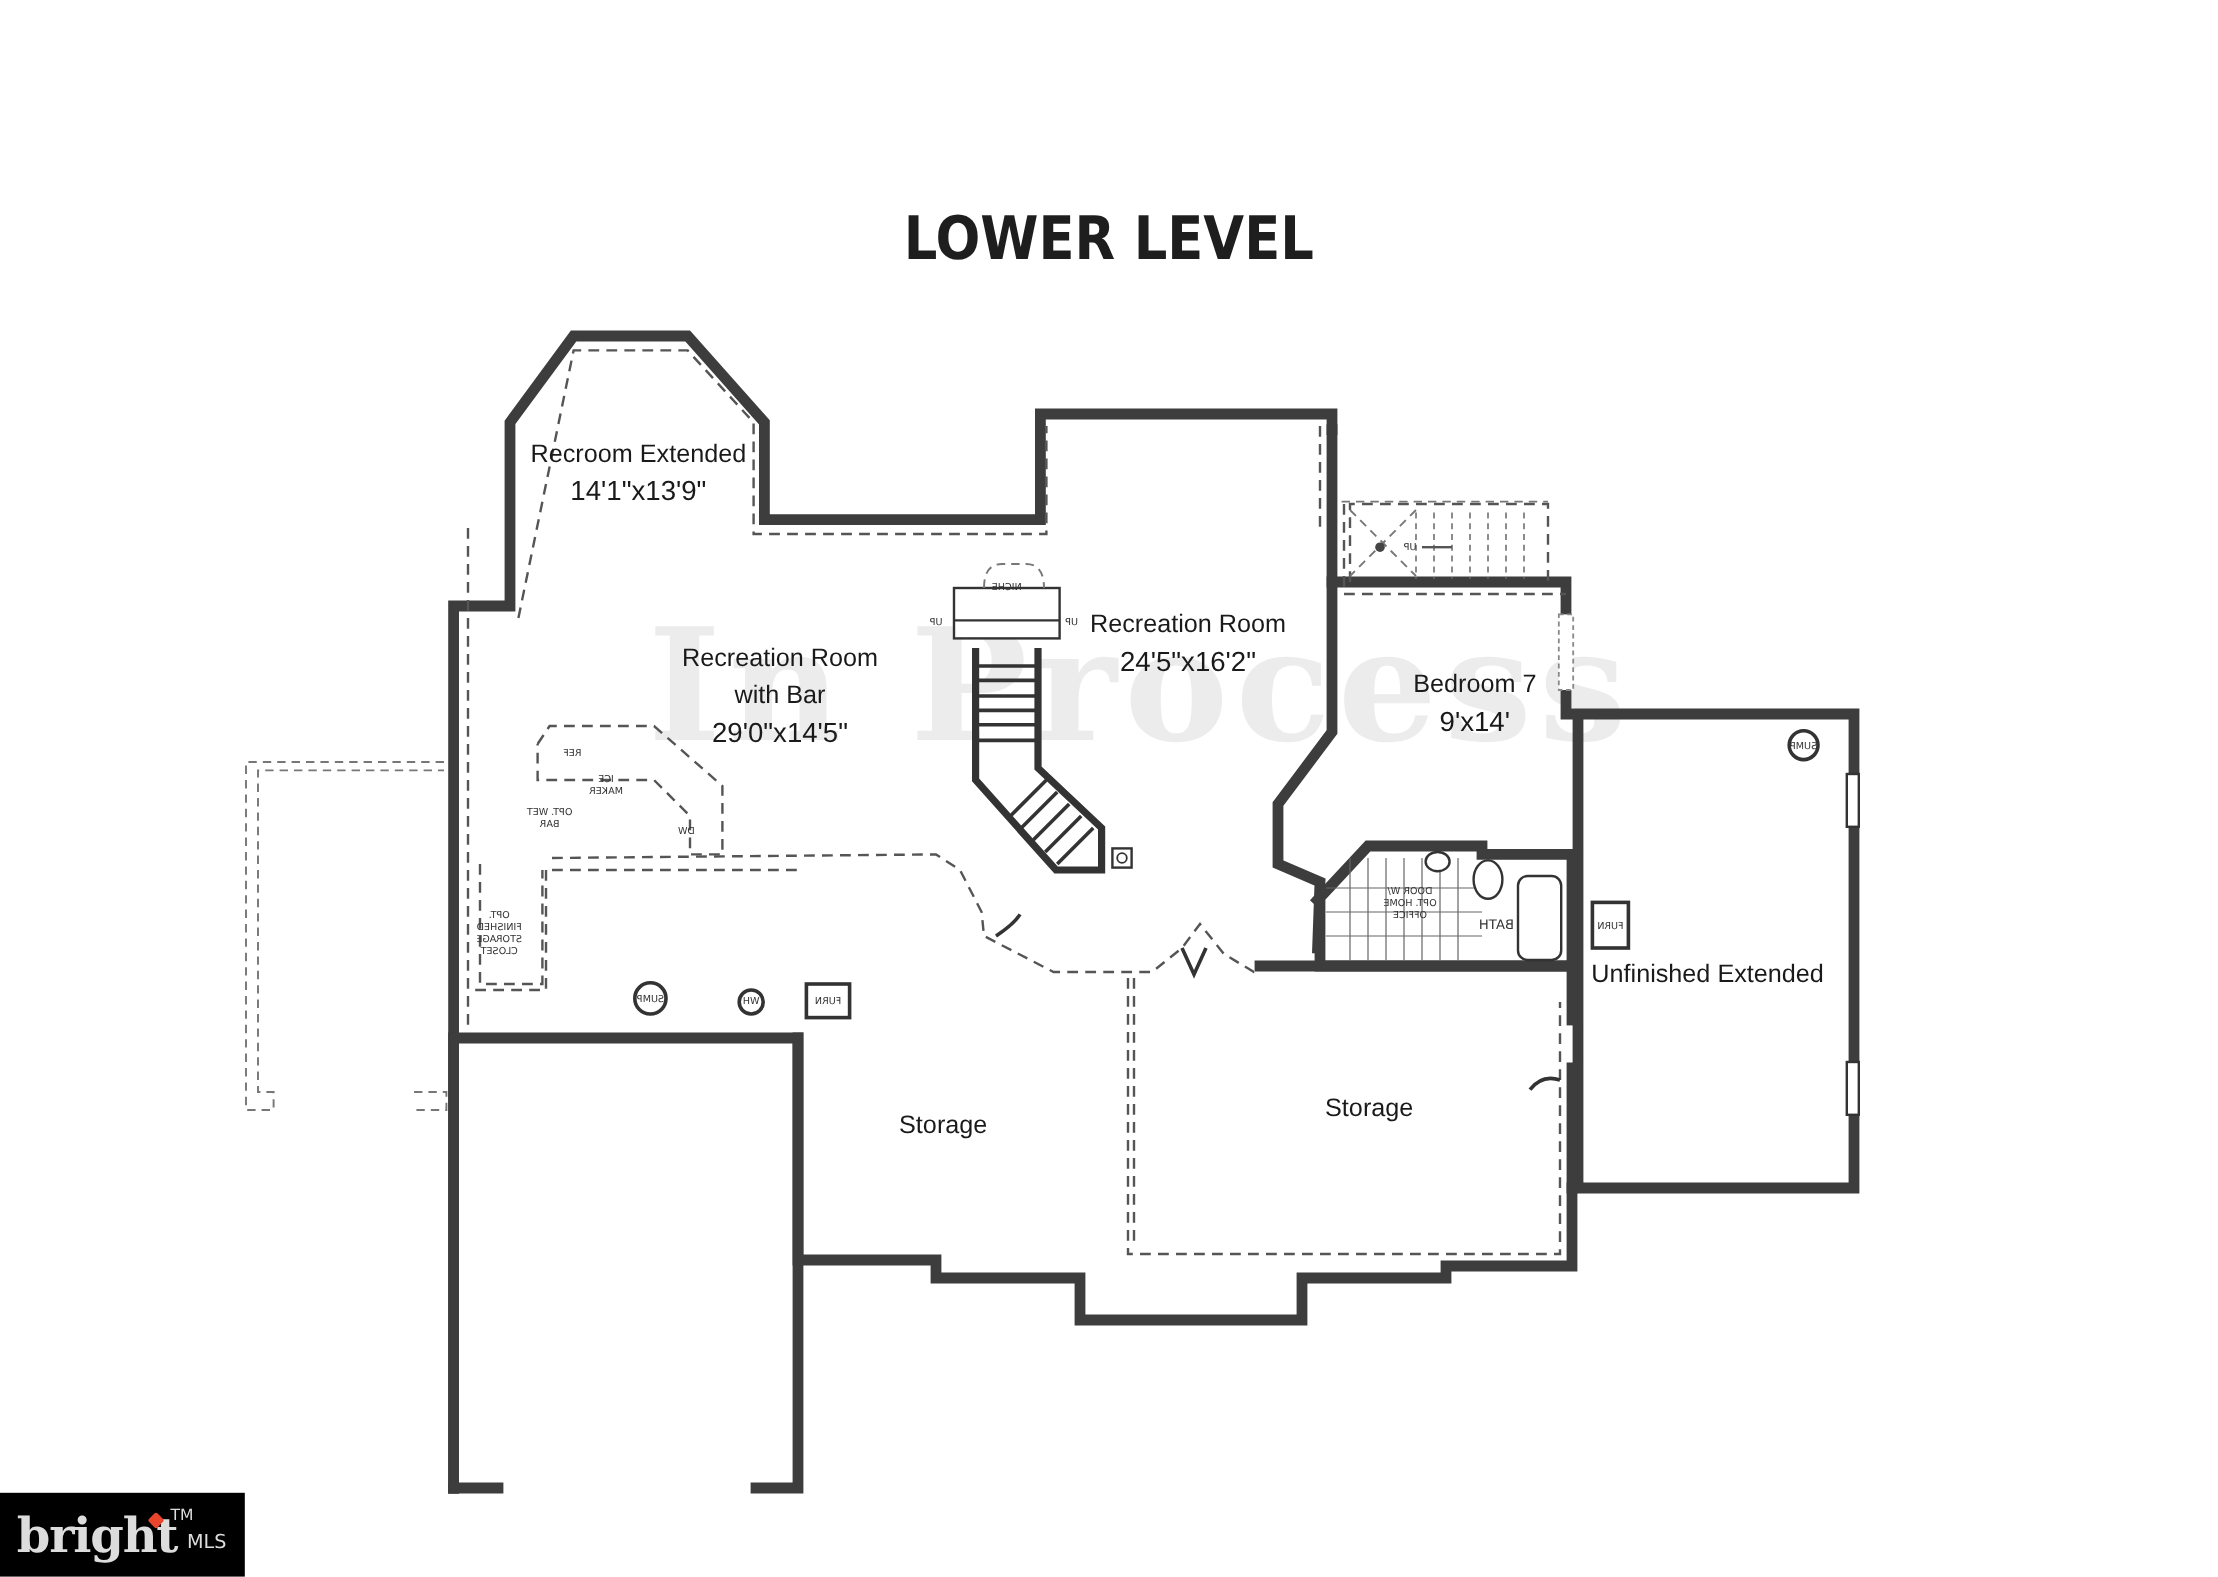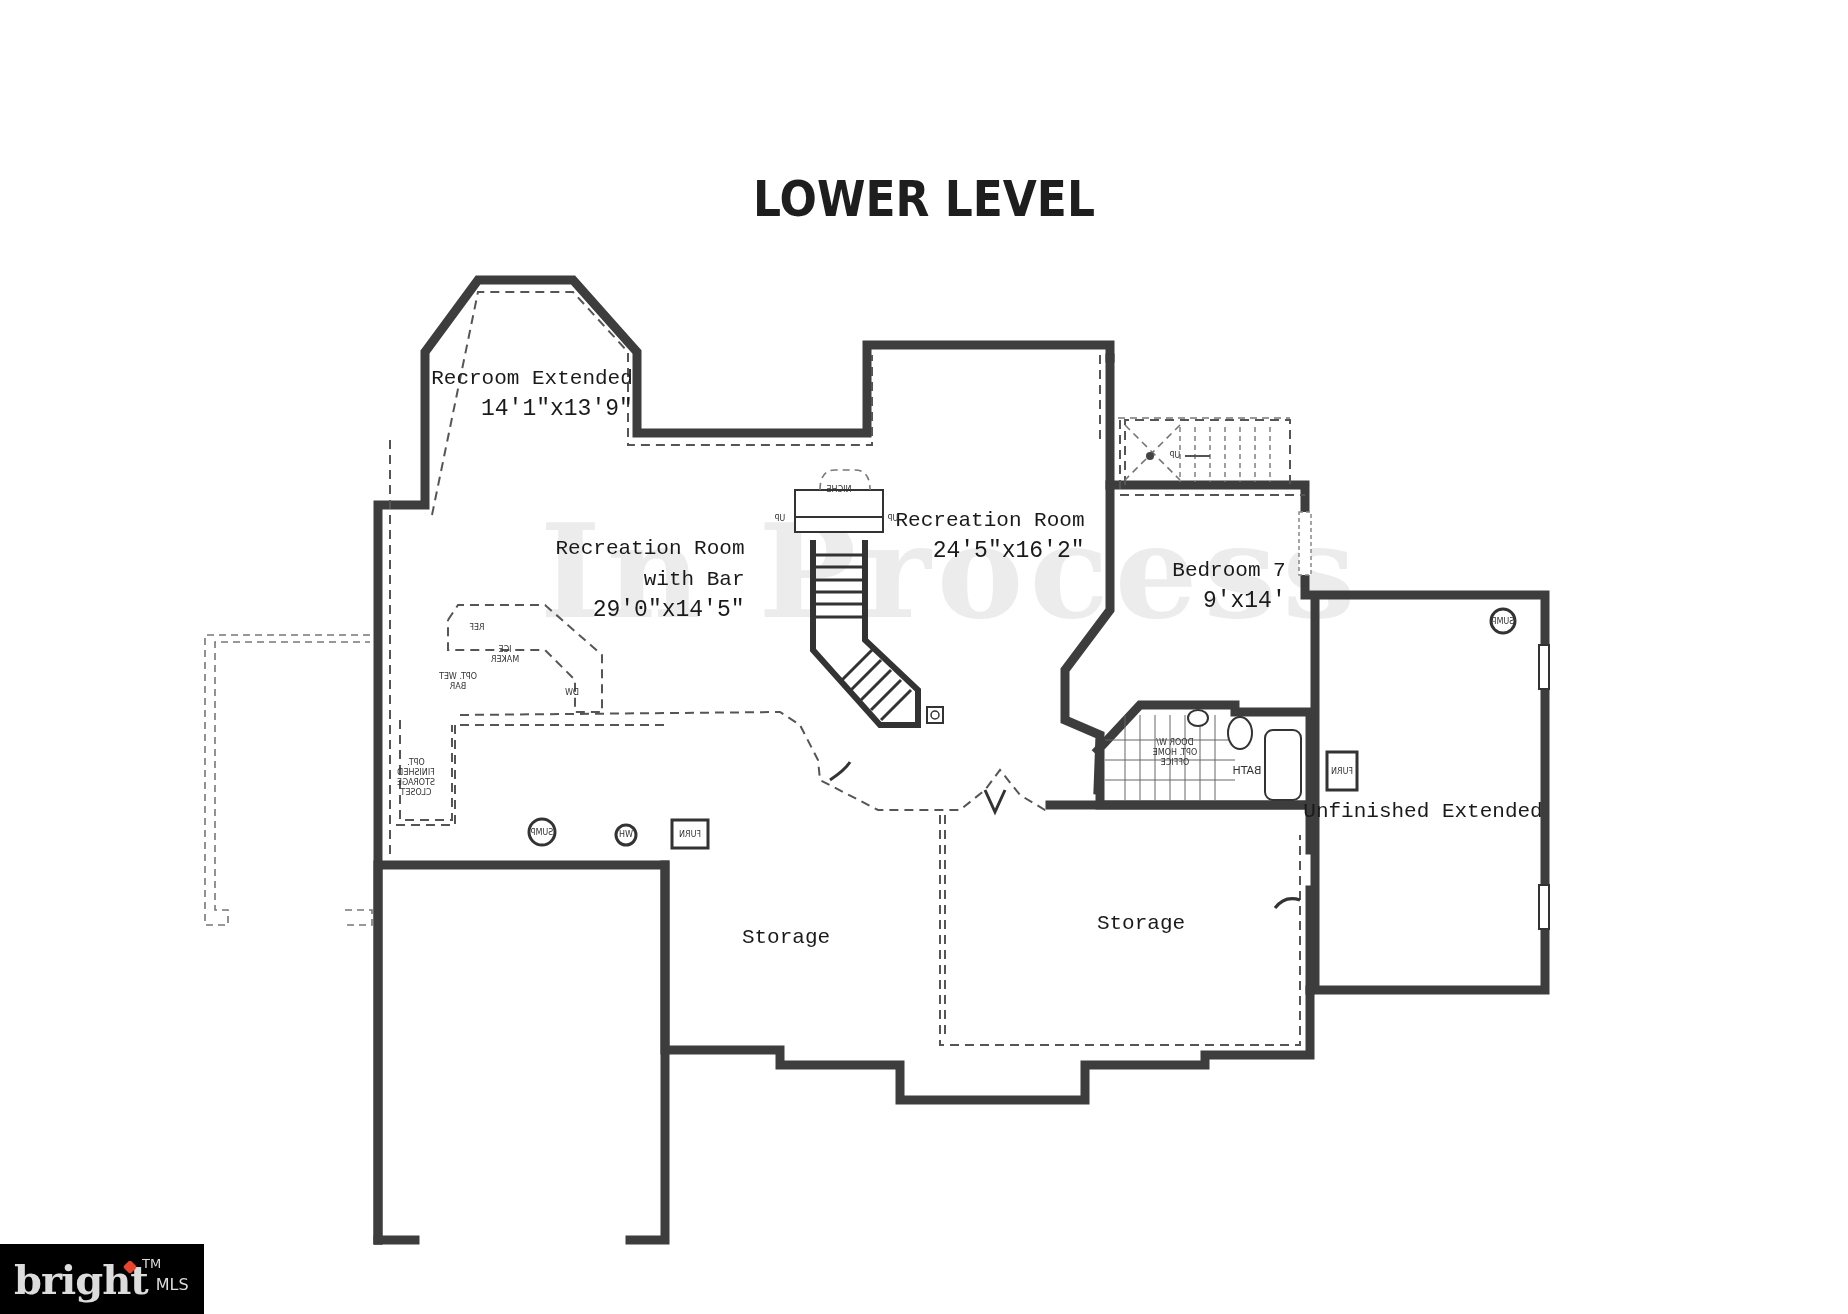--- a/index.html
+++ b/index.html
@@ -9,22 +9,22 @@
            font-family: "DejaVu Sans", sans-serif; font-size: 50px; font-weight: bold;
            color: #1e1e1e; letter-spacing: 0px; transform: scaleX(0.88); }
   svg.plan { position: absolute; left: 0; top: 0; }
   .wall { fill: none; stroke: #3d3d3d; stroke-width: 9; stroke-linejoin: miter; stroke-linecap: square; }
   .dash { fill: none; stroke: #555; stroke-width: 2; stroke-dasharray: 9 6; }
   .dash-lt { fill: none; stroke: #777; stroke-width: 1.6; stroke-dasharray: 7 5; }
   .fix { fill: #fff; stroke: #333; stroke-width: 3; }
   .fix-thin { fill: #fff; stroke: #333; stroke-width: 2; }
   .tread { stroke: #333; stroke-width: 3; }
   .tile { stroke: #666; stroke-width: 1; }
-  .room-label { position: absolute; text-align: right; color: #1a1a1a;
-                font-family: Liberation Mono, monospace; font-size: 21px; line-height: 31px;
+  .room-label { position: absolute; text-align: center; color: #1a1a1a;
+                font-family: Liberation Sans, sans-serif; font-size: 21px; line-height: 31px;
                 transform: translateX(-50%); white-space: nowrap; }
   .room-label .dim { font-size: 23px; }
   .small { position: absolute; font-family: "DejaVu Sans", sans-serif; font-size: 8px;
            color: #333; text-align: center; transform: translateX(-50%) scaleX(-1); line-height: 10px; white-space: nowrap; }
   .watermark { position: absolute; left: 540px; top: 495px; font-family: "DejaVu Serif", serif;
                font-size: 130px; font-weight: bold; color: rgba(200,200,200,0.35); letter-spacing: 6px;
                white-space: nowrap; pointer-events: none; }
   .logo { position: absolute; left: 0; top: 1244px; width: 204px; height: 70px; background: #000000;
           display: flex; align-items: center; padding-left: 14px; box-sizing: border-box; }
   .logo .b { font-family: "DejaVu Serif", serif; font-size: 40px; color: #dcdcdc; font-weight: bold; letter-spacing: -1px; }

